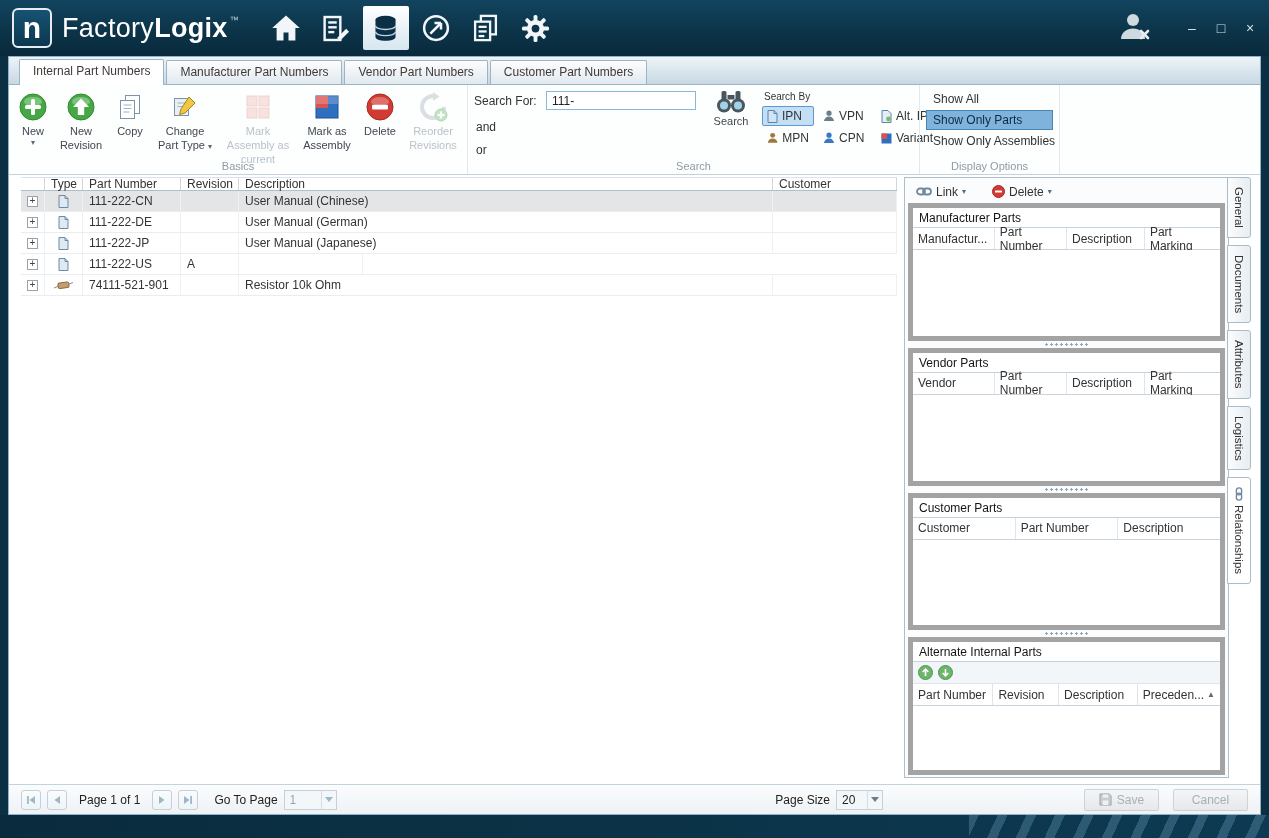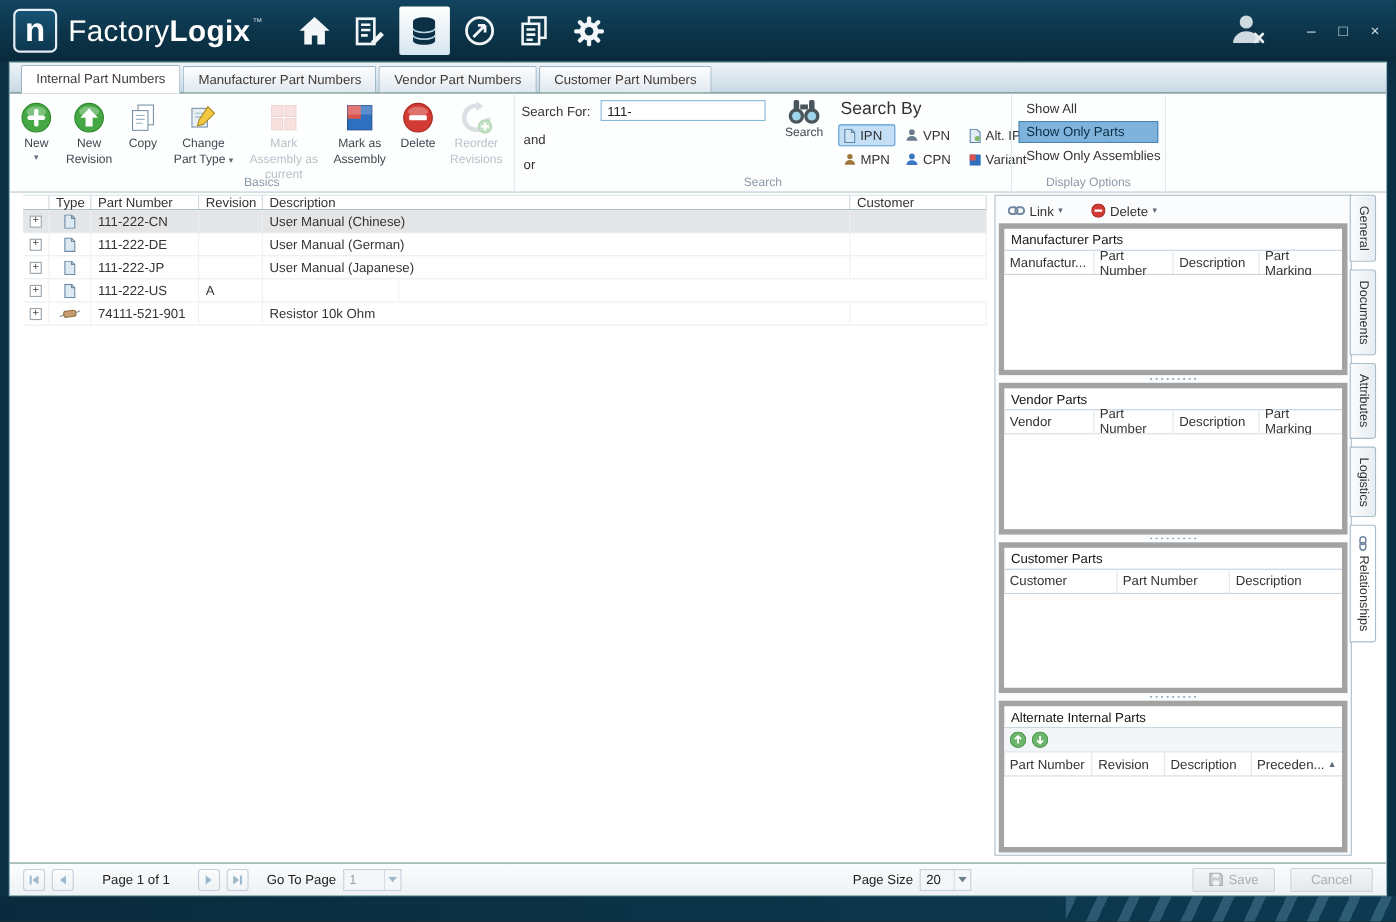--- a/index.html
+++ b/index.html
@@ -70,21 +70,21 @@
   .grp-search { width:452px; }
   .grp-search .sf-label { position:absolute; left:6px; top:9px; font-size:12px; color:#333; }
   .sf-input {
     position:absolute; left:78px; top:6px; width:150px; height:19px;
     border:1px solid #86b8dc; font-size:12px; padding:1px 5px; color:#222;
     font-family:"Liberation Sans", sans-serif; outline:none;
   }
   .andor { position:absolute; left:8px; font-size:12px; color:#333; }
   .search-btn { position:absolute; left:238px; top:3px; width:50px; display:flex; flex-direction:column; align-items:center; font-size:11px; color:#404850; }
   .search-by { position:absolute; left:292px; top:4px; }
-  .sb-title { font-size:16px; color:#333; margin:2px 0 3px 4px; }
+  .sb-title { font-size:10px; color:#333; margin:2px 0 3px 4px; }
   .sb-row { display:flex; }
   .sb-opt {
     display:flex; align-items:center; gap:4px; font-size:12px; color:#333;
     padding:2px 4px; border:1px solid transparent; border-radius:2px; margin:1px 2px;
   }
   .sb-opt.c1 { width:52px; } .sb-opt.c2 { width:54px; } .sb-opt.c3 { width:66px; }
   .sb-opt.selected { background:#c3def5; border-color:#5b9bd5; }
 
   .grp-display { width:140px; }
   .disp-opt { font-size:12px; color:#333; padding:2px 6px; margin:1px 2px; border:1px solid transparent; white-space:nowrap; }
@@ -147,21 +147,21 @@
   .pager {
     height:30px; flex:0 0 30px; border-top:1px solid #c4d2dc;
     background:linear-gradient(180deg,#fbfcfd,#eef2f5);
     display:flex; align-items:center; padding:0 12px; gap:6px; font-size:12px; color:#222;
   }
   .pgbtn {
     width:20px; height:20px; border:1px solid #c3cfda; border-radius:3px;
     background:linear-gradient(180deg,#fafcfd,#eef3f6);
     display:flex; align-items:center; justify-content:center;
   }
-  .pager-text { margin:0 20px; white-space:nowrap; }
+  .pager-text { margin:0 6px; white-space:nowrap; }
   .goto-label { margin-left:10px; white-space:nowrap; }
   .combo { display:flex; align-items:center; border:1px solid #c4d0da; background:#f4f7f9; height:20px; }
   .combo .cval { width:36px; padding:0 5px; font-size:12px; color:#9aa6b0; }
   .combo .carrow { width:15px; height:100%; border-left:1px solid #d4dde4; display:flex; align-items:center; justify-content:center; }
   .psize { margin-left:auto; display:flex; align-items:center; gap:6px; }
   .combo.size .cval { color:#222; width:30px; }
   .actions { margin-left:195px; display:flex; gap:14px; }
   .abtn {
     width:75px; height:22px; border:1px solid #ccd2d6; border-radius:2px;
     background:linear-gradient(180deg,#f4f5f6,#e6e8ea); color:#a9b0b6; font-size:12px;

